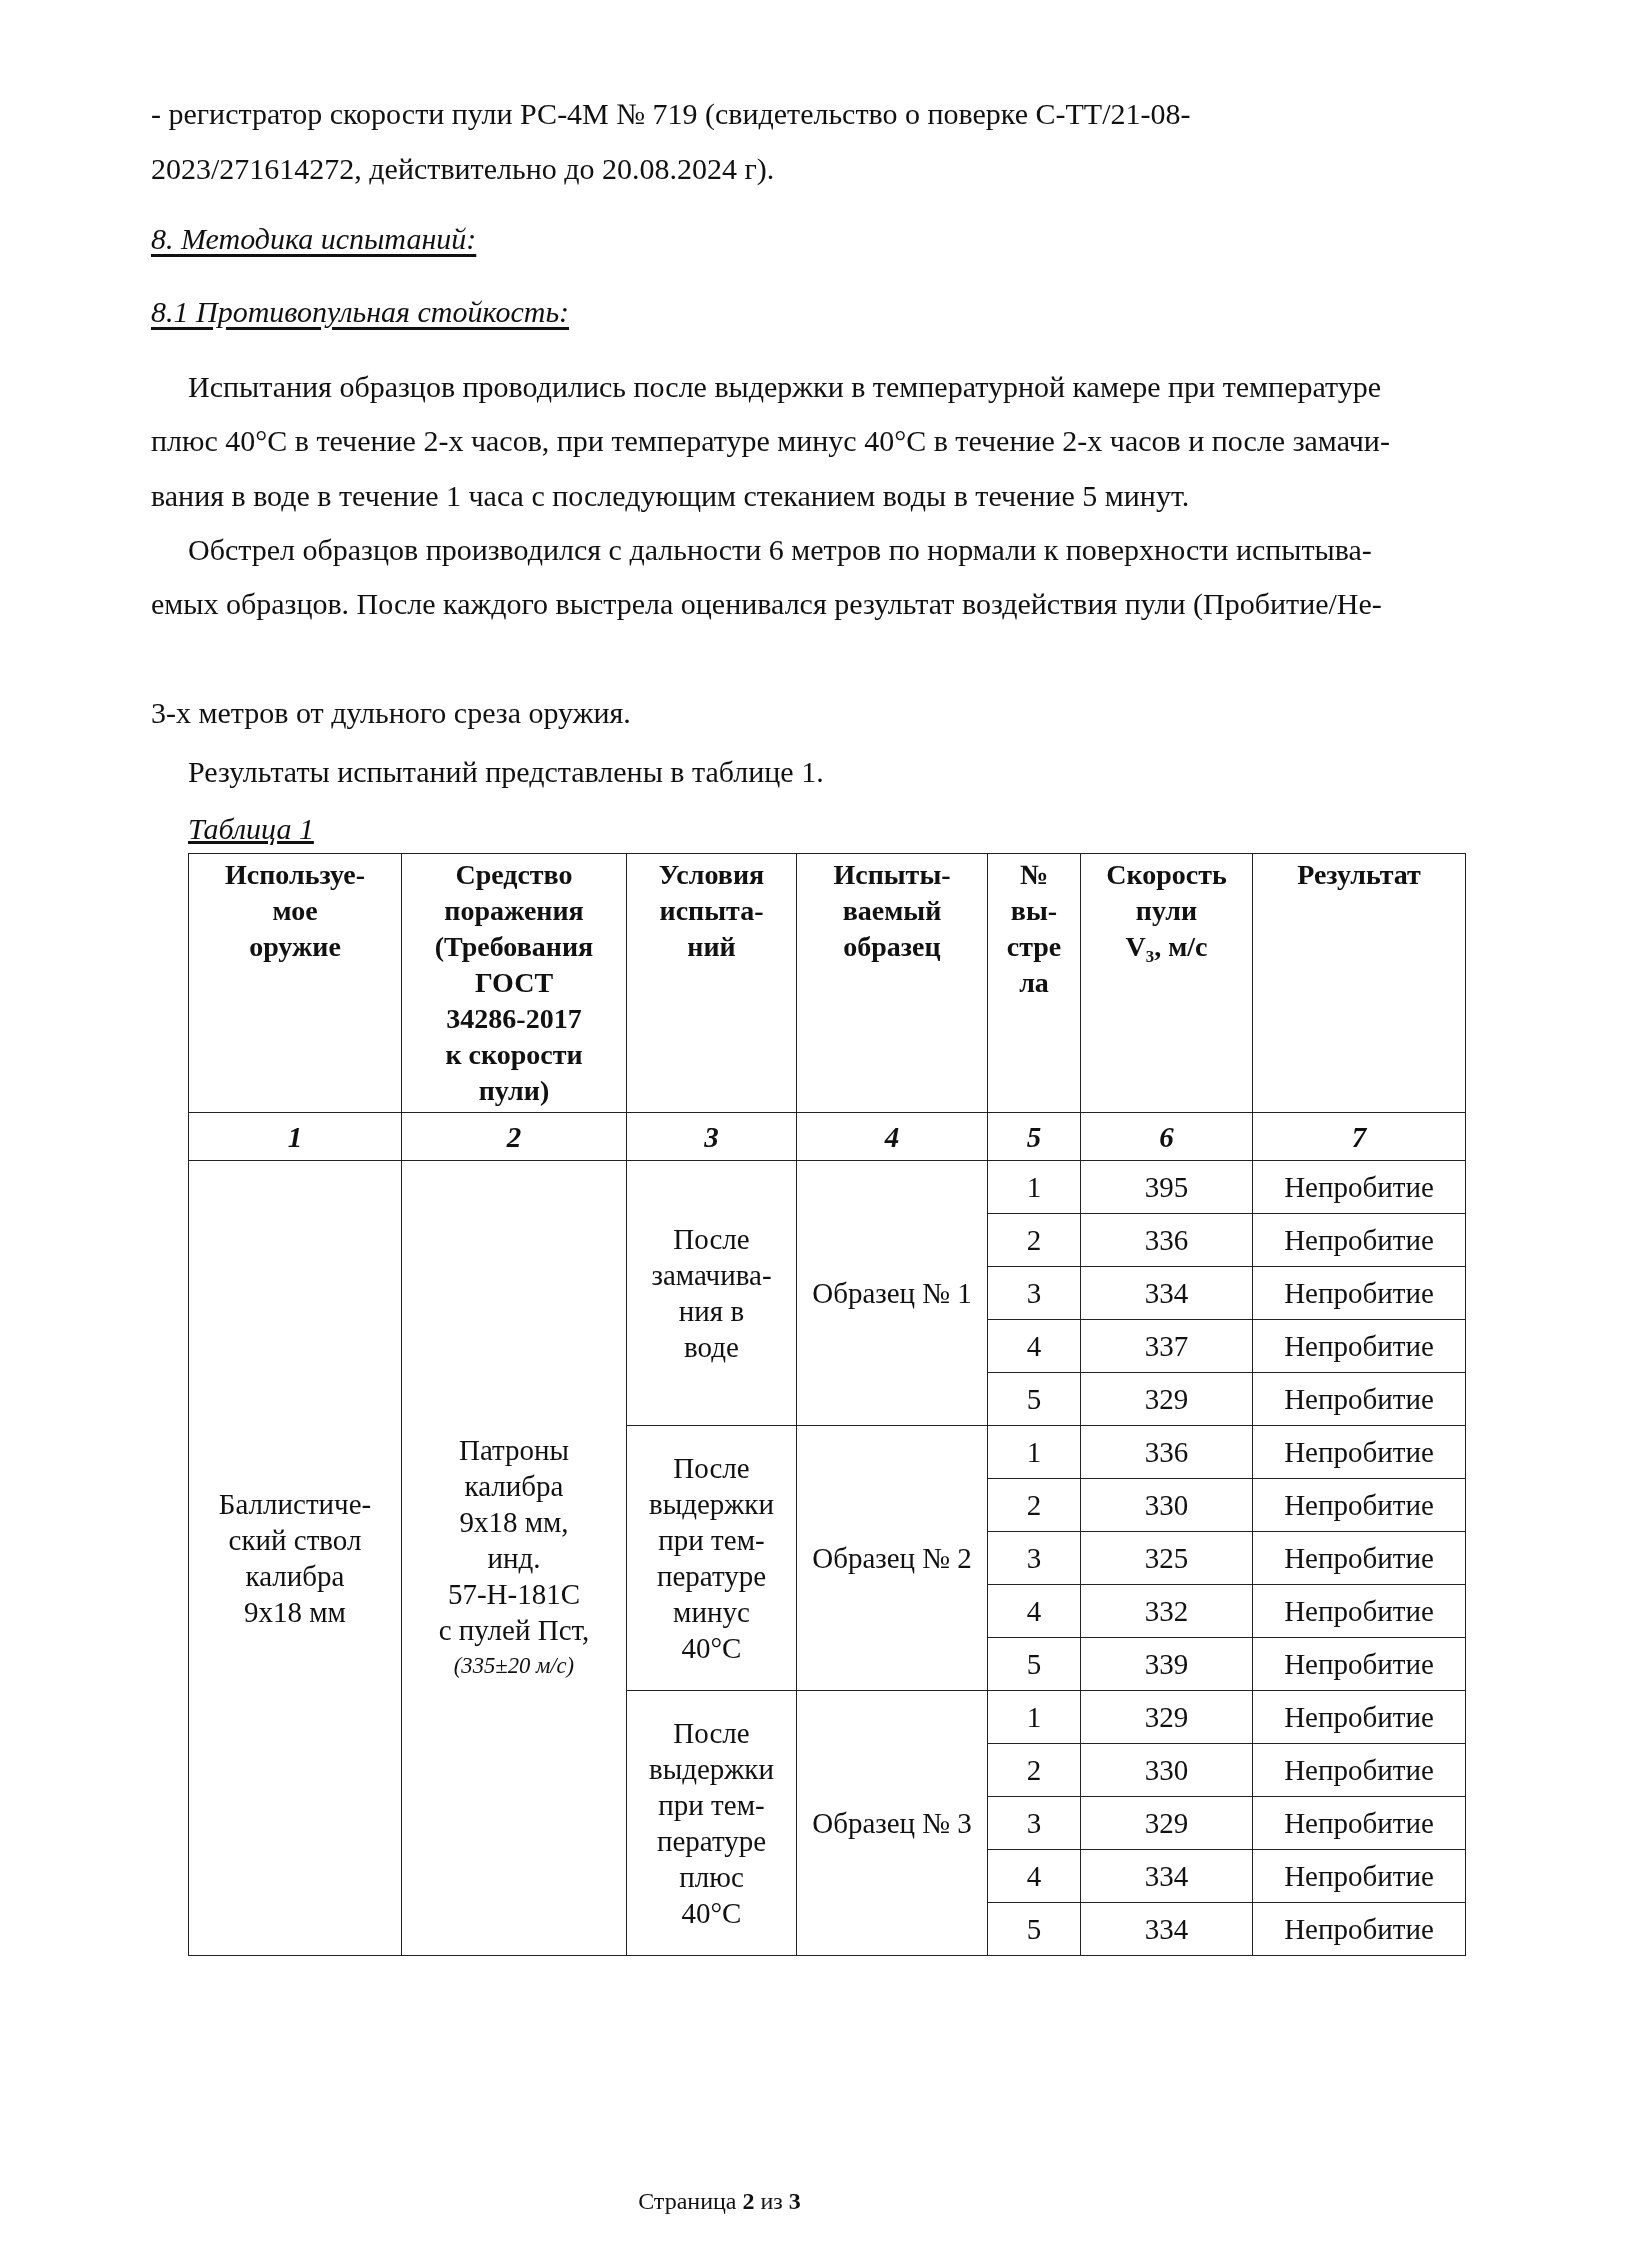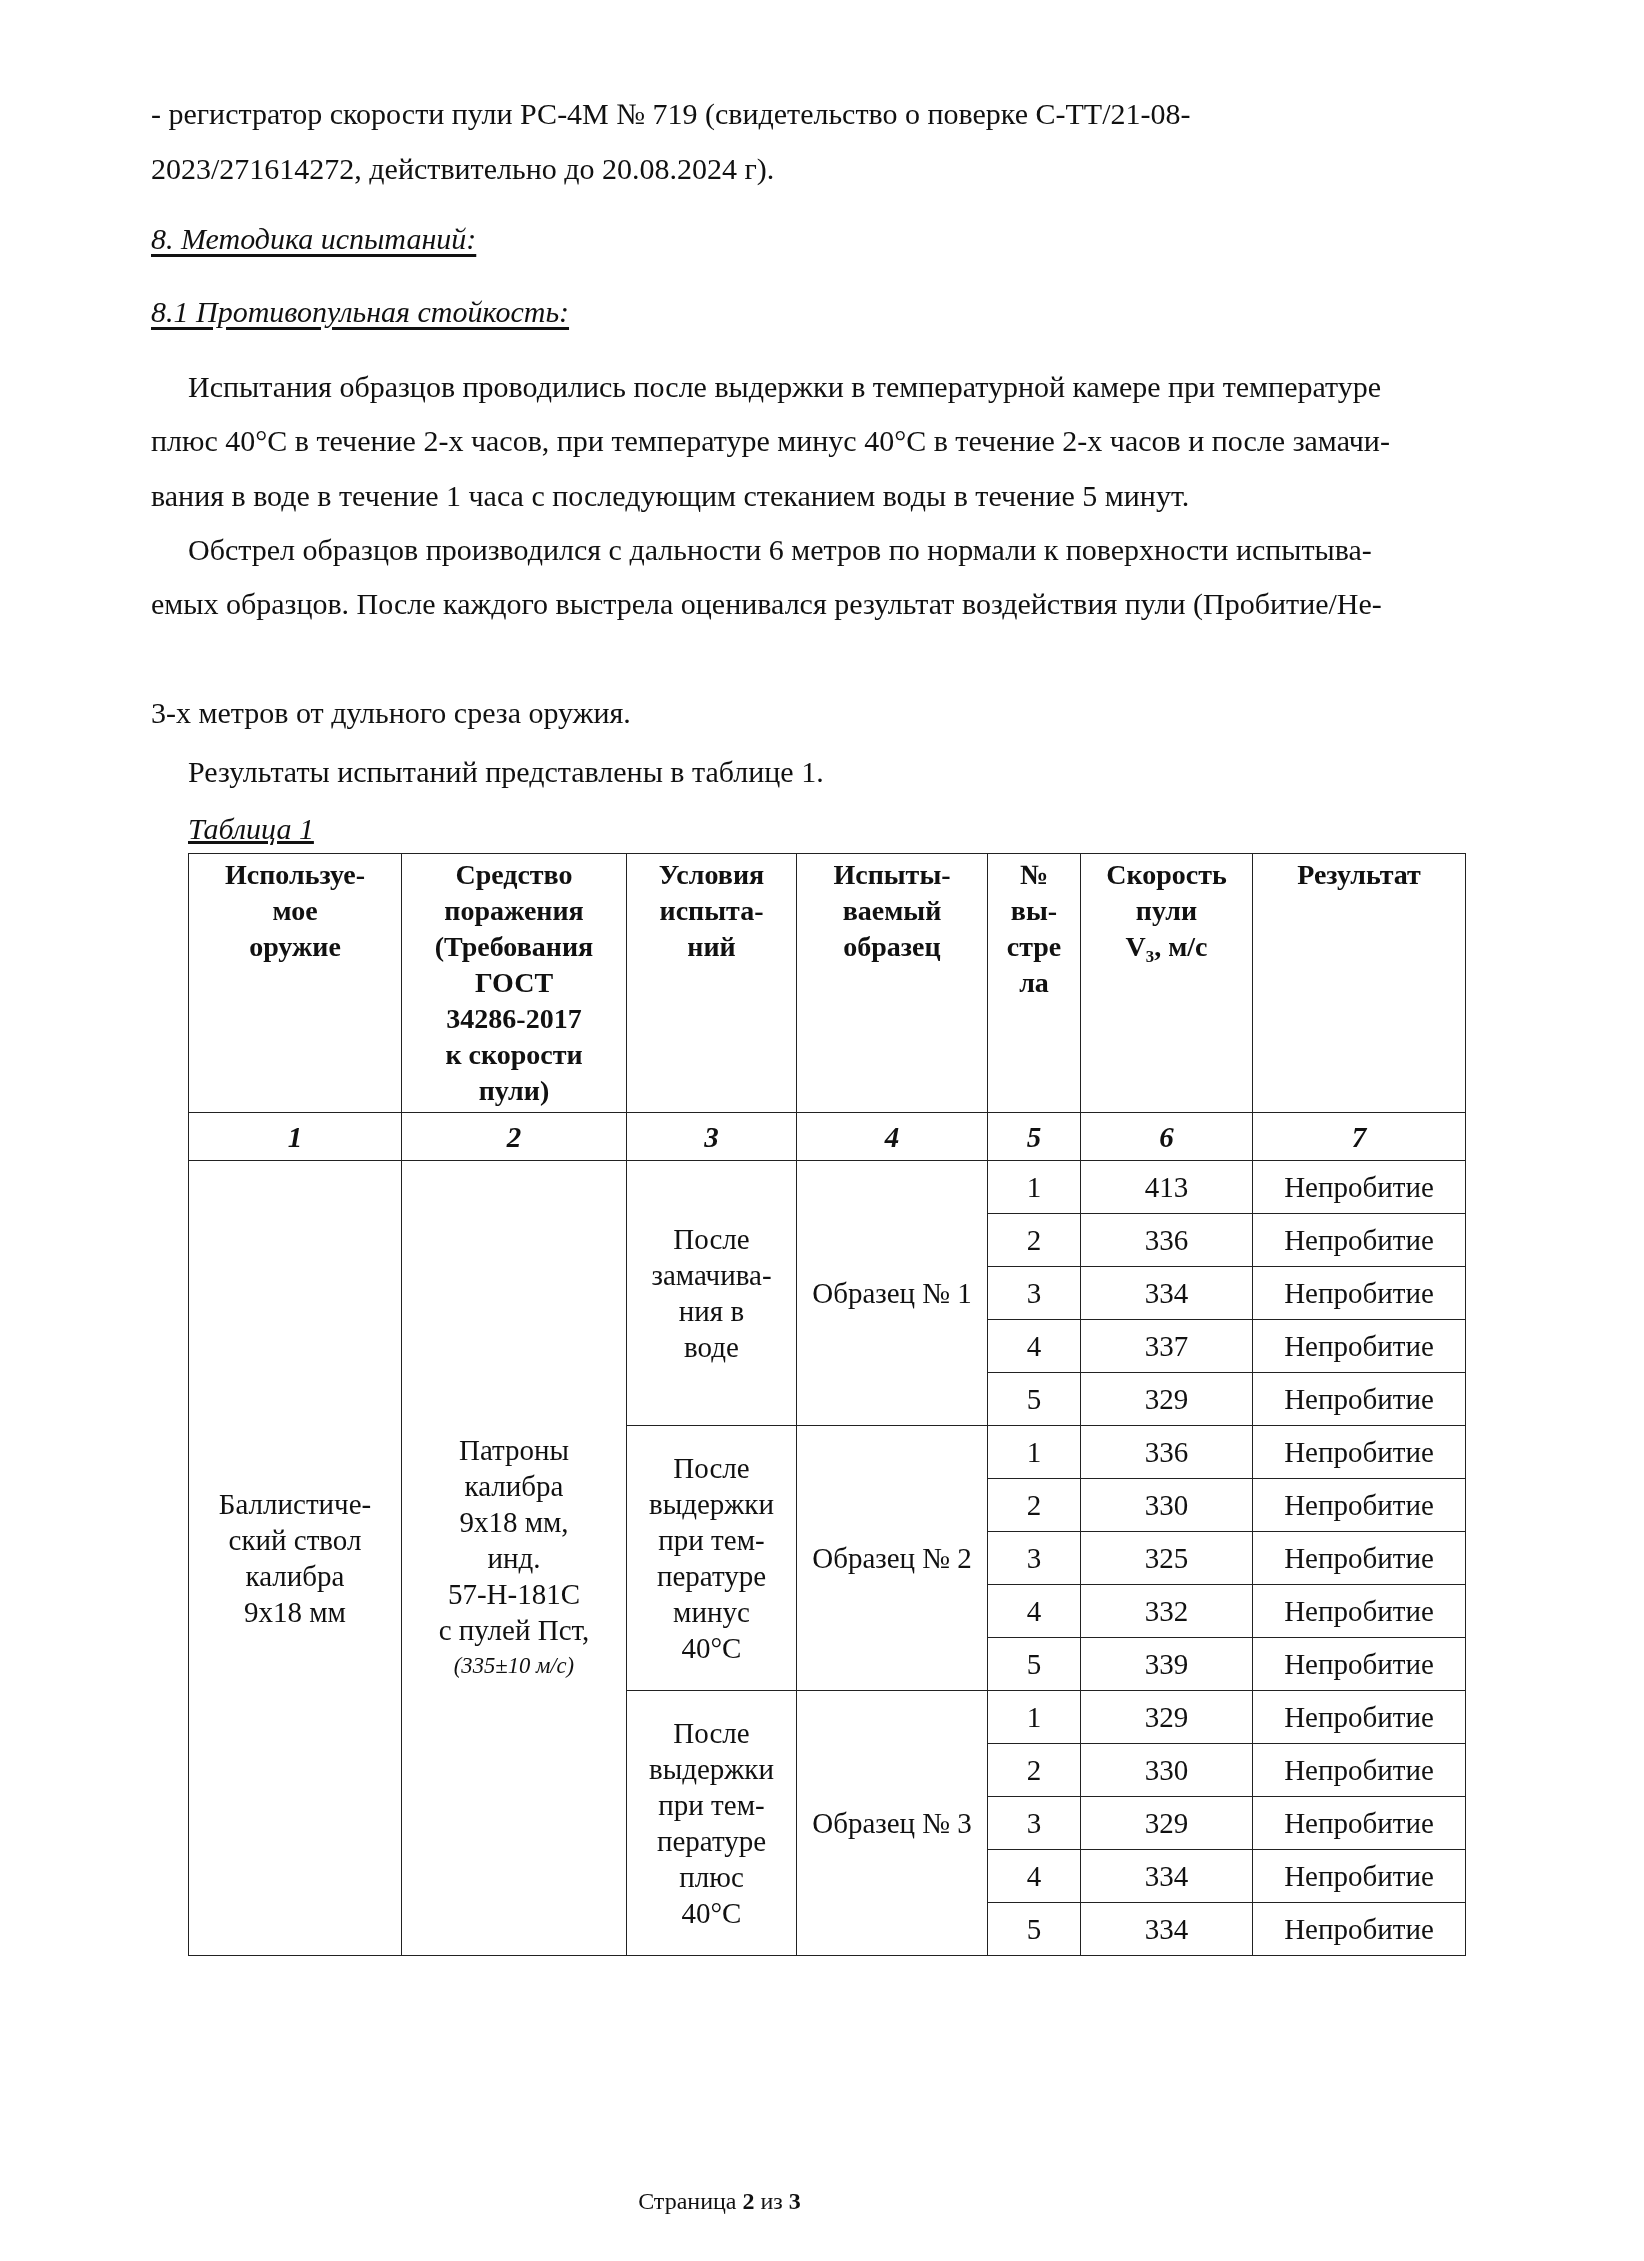--- a/index.html
+++ b/index.html
@@ -95,29 +95,29 @@
 ский ствол
 калибра
 9х18 мм</td>
           <td rowspan="15">
             <div style="white-space: pre-line;">Патроны
 калибра
 9х18 мм,
 инд.
 57-Н-181С
 с пулей Пст,</div>
-            <div class="note">(335±10 м/с)</div>
+            <div class="note">(335±20 м/с)</div>
           </td>
           <td rowspan="5" style="white-space: pre-line;">После
 замачива-
 ния в
 воде</td>
           <td rowspan="5">Образец № 1</td>
           <td>1</td>
-          <td>413</td>
+          <td>395</td>
           <td>Непробитие</td>
         </tr>
         <tr class="data">
           <td>2</td>
           <td>336</td>
           <td>Непробитие</td>
         </tr>
         <tr class="data">
           <td>3</td>
           <td>334</td>

